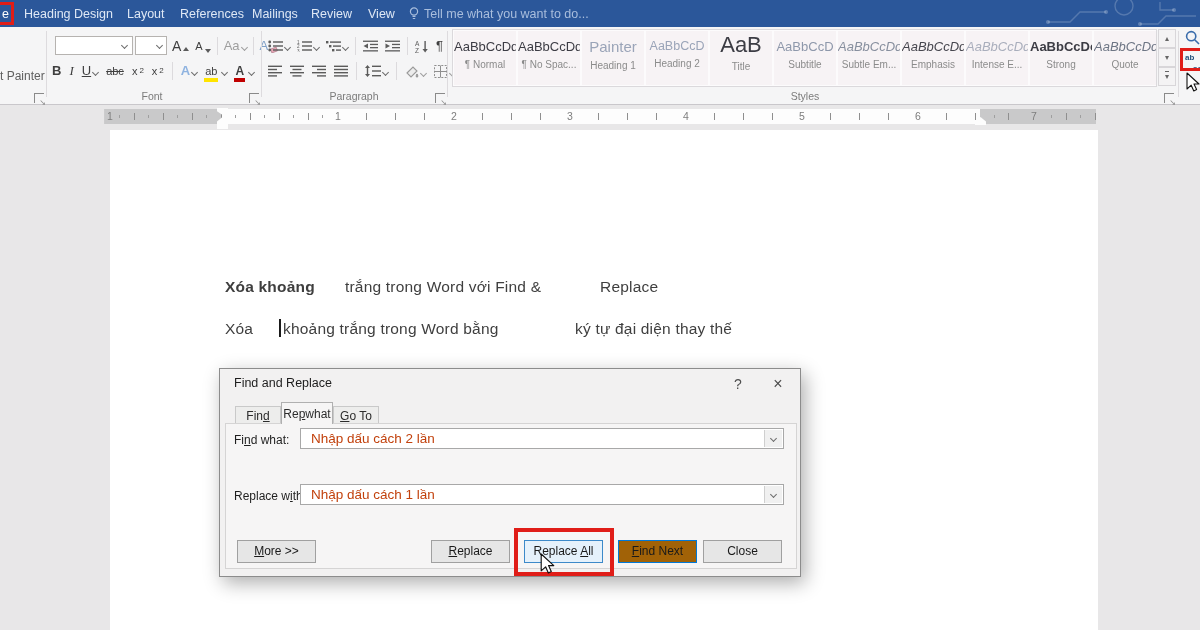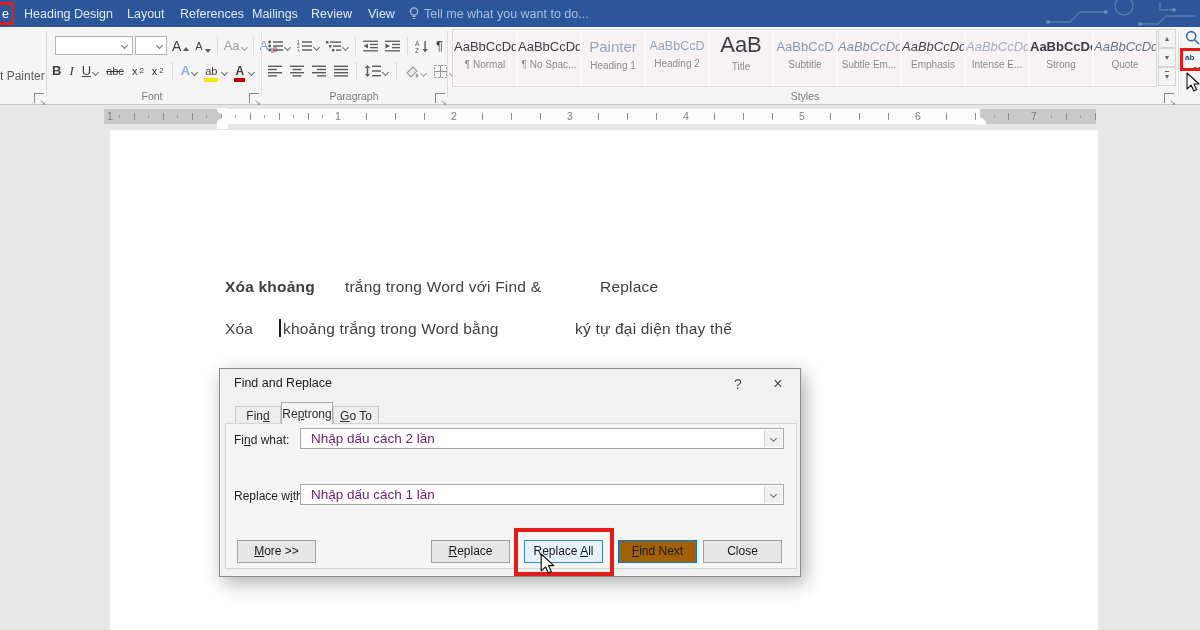--- a/index.html
+++ b/index.html
@@ -68,21 +68,21 @@
   
   .dialog{left:219px;top:368px;width:582px;height:209px;background:#f2f1f1;border:1px solid #8c8c8c;box-sizing:border-box;box-shadow:4px 6px 18px rgba(0,0,0,.32);}
   .dlg-title{left:14px;top:7px;font-size:12.5px;color:#1d1d1d;}
   .dlg-sys{top:4px;font-size:14px;color:#4e4e4e;width:26px;text-align:center;line-height:22px;}
   .dlg-tab{box-sizing:border-box;text-align:center;font-size:12px;color:#2c2c2c;}
   .dlg-tab.inactive{top:37px;height:18px;line-height:18px;background:#ededec;border:1px solid #c9c9c9;border-bottom:none;}
   .dlg-tab.active{top:33px;height:22px;line-height:22px;background:#f6f5f5;border:1px solid #b0b0b0;border-bottom:none;z-index:2;}
   .tabpage{left:5px;top:54px;width:572px;height:146px;background:#f6f5f5;border:1px solid #d5d4d4;box-sizing:border-box;}
   .dlg-label{font-size:12px;color:#1f1f1f;}
   .dlg-combo{background:#fff;border:1px solid #a8a8a8;box-sizing:border-box;width:484px;height:21px;}
-  .dlg-combo .val{position:absolute;left:10px;top:0;line-height:20px;font-size:13.5px;color:#701a75;}
+  .dlg-combo .val{position:absolute;left:10px;top:0;line-height:20px;font-size:13.5px;color:#c2410c;}
   .dlg-combo .drop{position:absolute;right:1px;top:1px;width:17px;height:17px;background:#f0f0f0;border-left:1px solid #cfcfcf;display:flex;align-items:center;justify-content:center;}
   .dlg-btn{height:23px;width:79px;background:#e6e6e6;border:1px solid #a0a0a0;box-sizing:border-box;text-align:center;line-height:21px;font-size:12px;color:#1a1a1a;}
   .dlg-btn.hover{background:#e5f1fb;border-color:#3c89c9;}
   .dlg-btn.default{border:1px solid #0078d7;background:#a16207;}
   .key{text-decoration:underline;}
 
   .redbox{border:4px solid #e01d18;box-sizing:border-box;background:transparent;z-index:40;}
   .cursor{z-index:60;}
 </style>
 </head>
@@ -445,21 +445,21 @@
 
   <div class="abs dialog">
     <span class="abs dlg-title">Find and Replace</span>
     <span class="abs dlg-sys" style="left:505px;">?</span>
     <span class="abs dlg-sys" style="left:545px;font-size:16px;">×</span>
 
     <div class="abs dlg-tab inactive" style="left:15px;width:46px;">
       <span>Fin</span><span class="key">d</span><span></span>
     </div>
     <div class="abs dlg-tab active" style="left:61px;width:52px;">
-      <span>Re</span><span class="key">p</span><span>trong</span>
+      <span>Re</span><span class="key">p</span><span>what</span>
     </div>
     <div class="abs dlg-tab inactive" style="left:113px;width:46px;">
       <span></span><span class="key">G</span><span>o To</span>
     </div>
     <div class="abs tabpage"></div>
 
     <span class="abs dlg-label" style="left:14px;top:64px;">
       <span>Fi</span><span class="key">n</span><span>d what:</span>
     </span>
     <div class="abs dlg-combo" style="left:80px;top:59px;">

